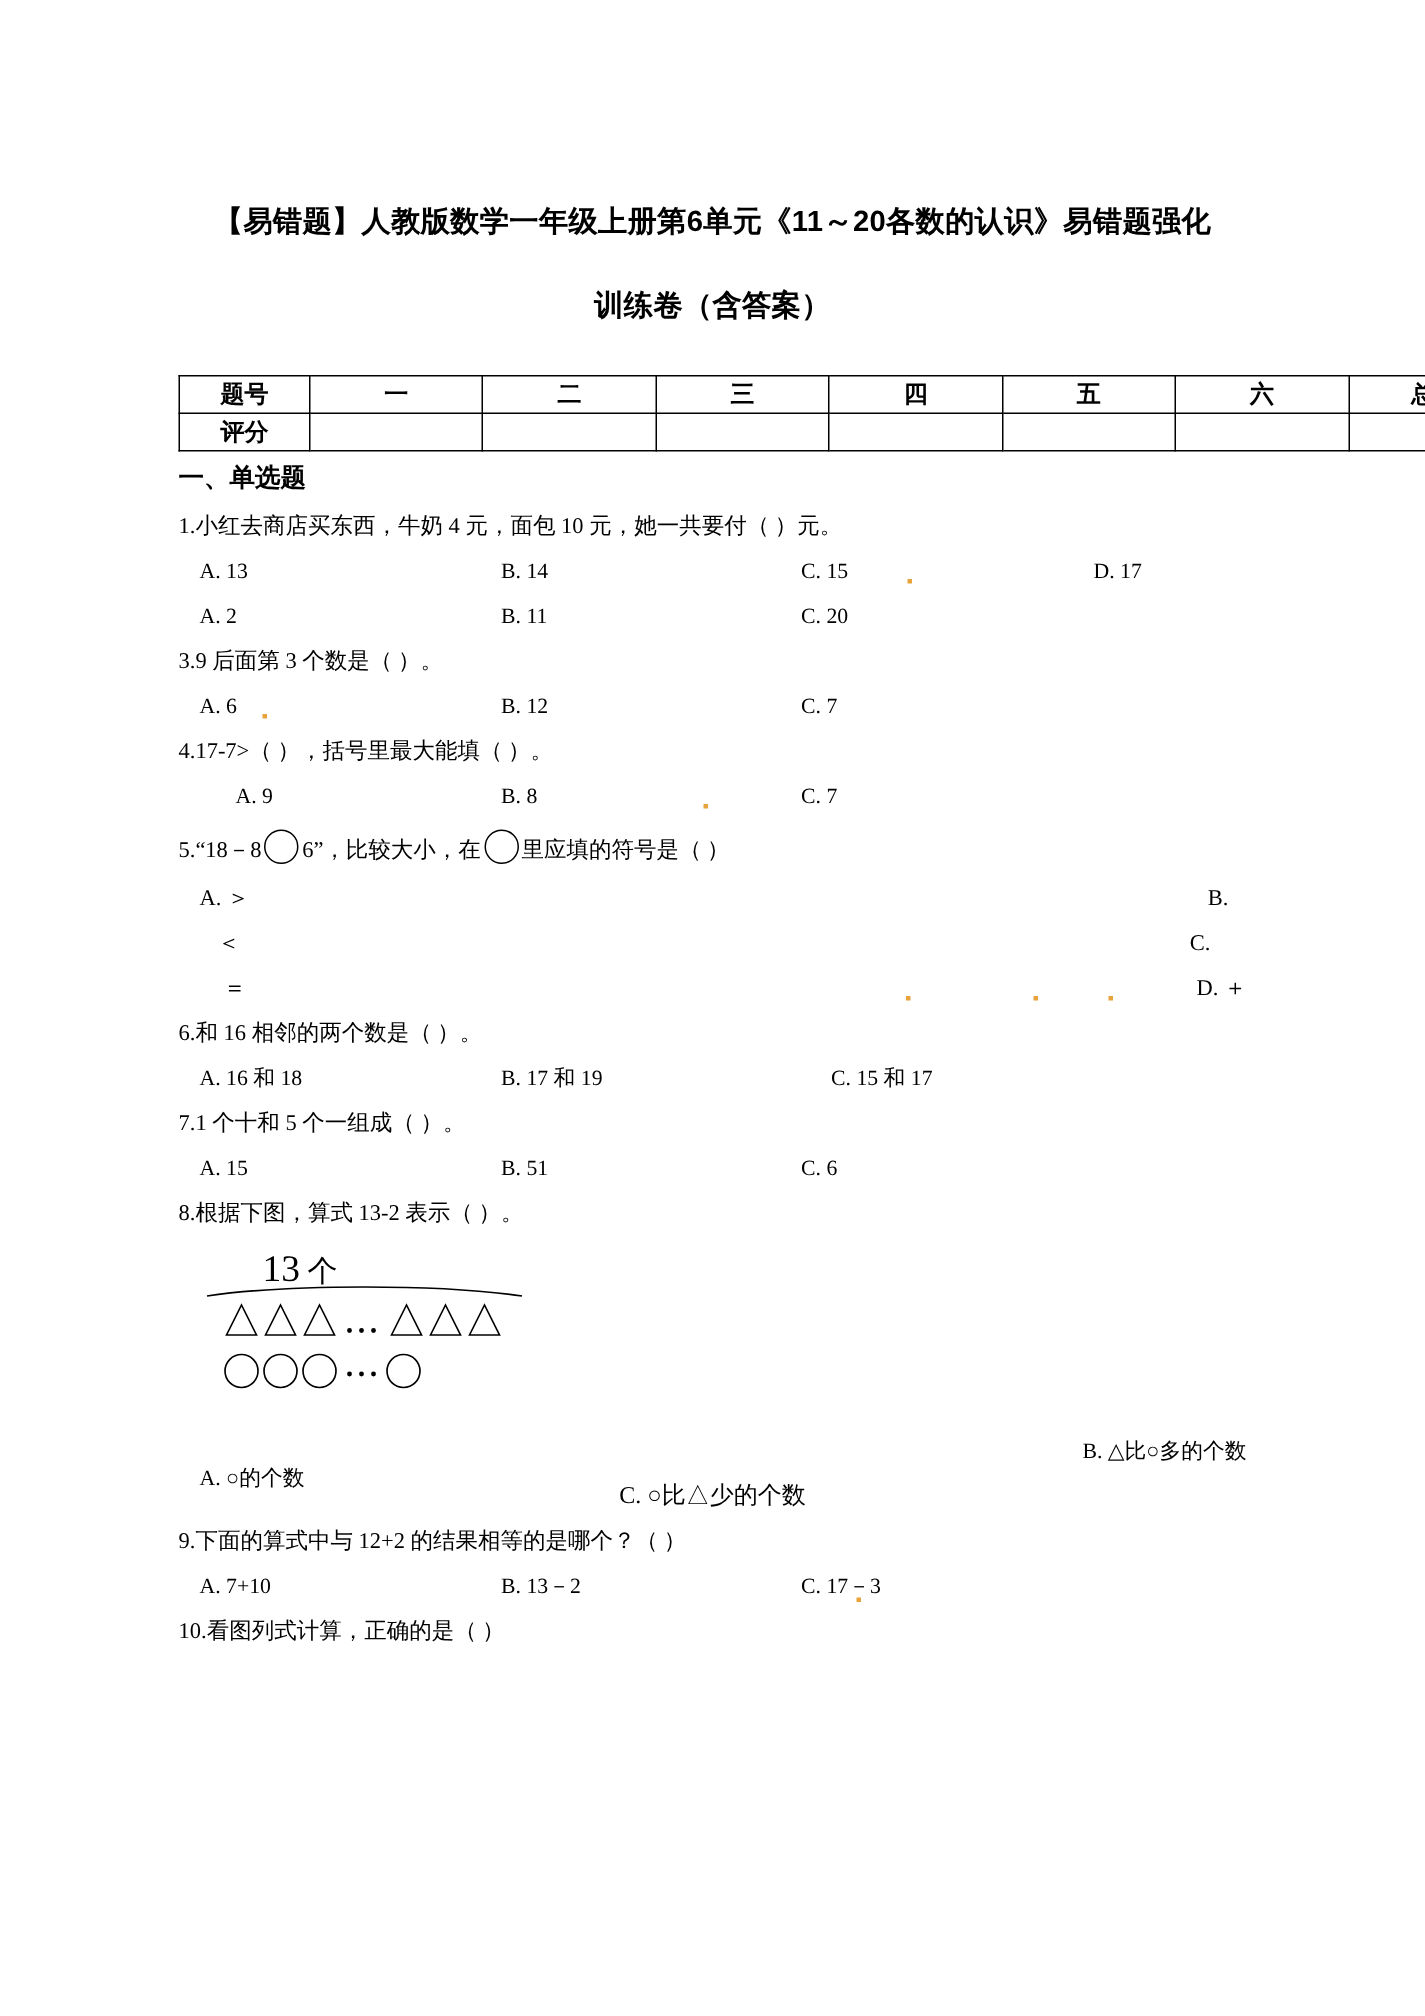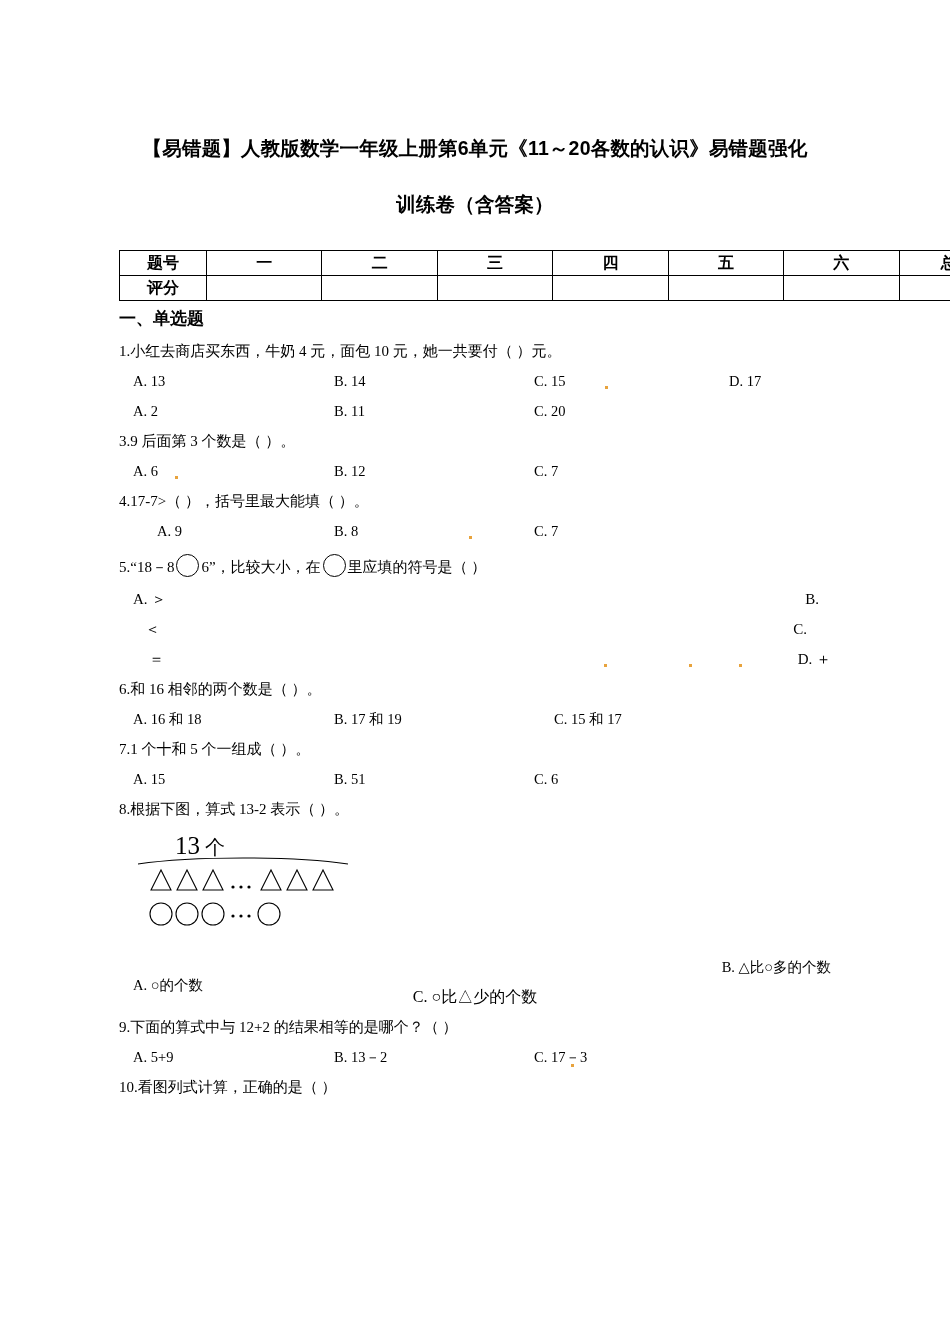--- a/index.html
+++ b/index.html
@@ -266,21 +266,21 @@
   <div class="optrow-wide">
     <span style="position:absolute;left:14px;top:18px;">A. ○的个数</span>
     <span class="right">B. △比○多的个数</span>
   </div>
   <div class="optrow-center">
     <span>C. ○比△少的个数</span>
   </div>
 
   <div class="q">9.下面的算式中与 12+2 的结果相等的是哪个？（        ）</div>
   <div class="optrow-wide">
-    <span style="position:absolute;left:14px;top:0;">A. 5+9</span>
+    <span style="position:absolute;left:14px;top:0;">A. 7+10</span>
     <span style="position:absolute;left:215px;top:0;">B. 13－2</span>
     <span style="position:absolute;left:415px;top:0;">C. 17－3</span>
     <span class="dotmark" style="position:absolute;left:452px;top:22px;"></span>
   </div>
 
   <div class="q">10.看图列式计算，正确的是（        ）</div>
 
 </div>
 
 </body></html>

